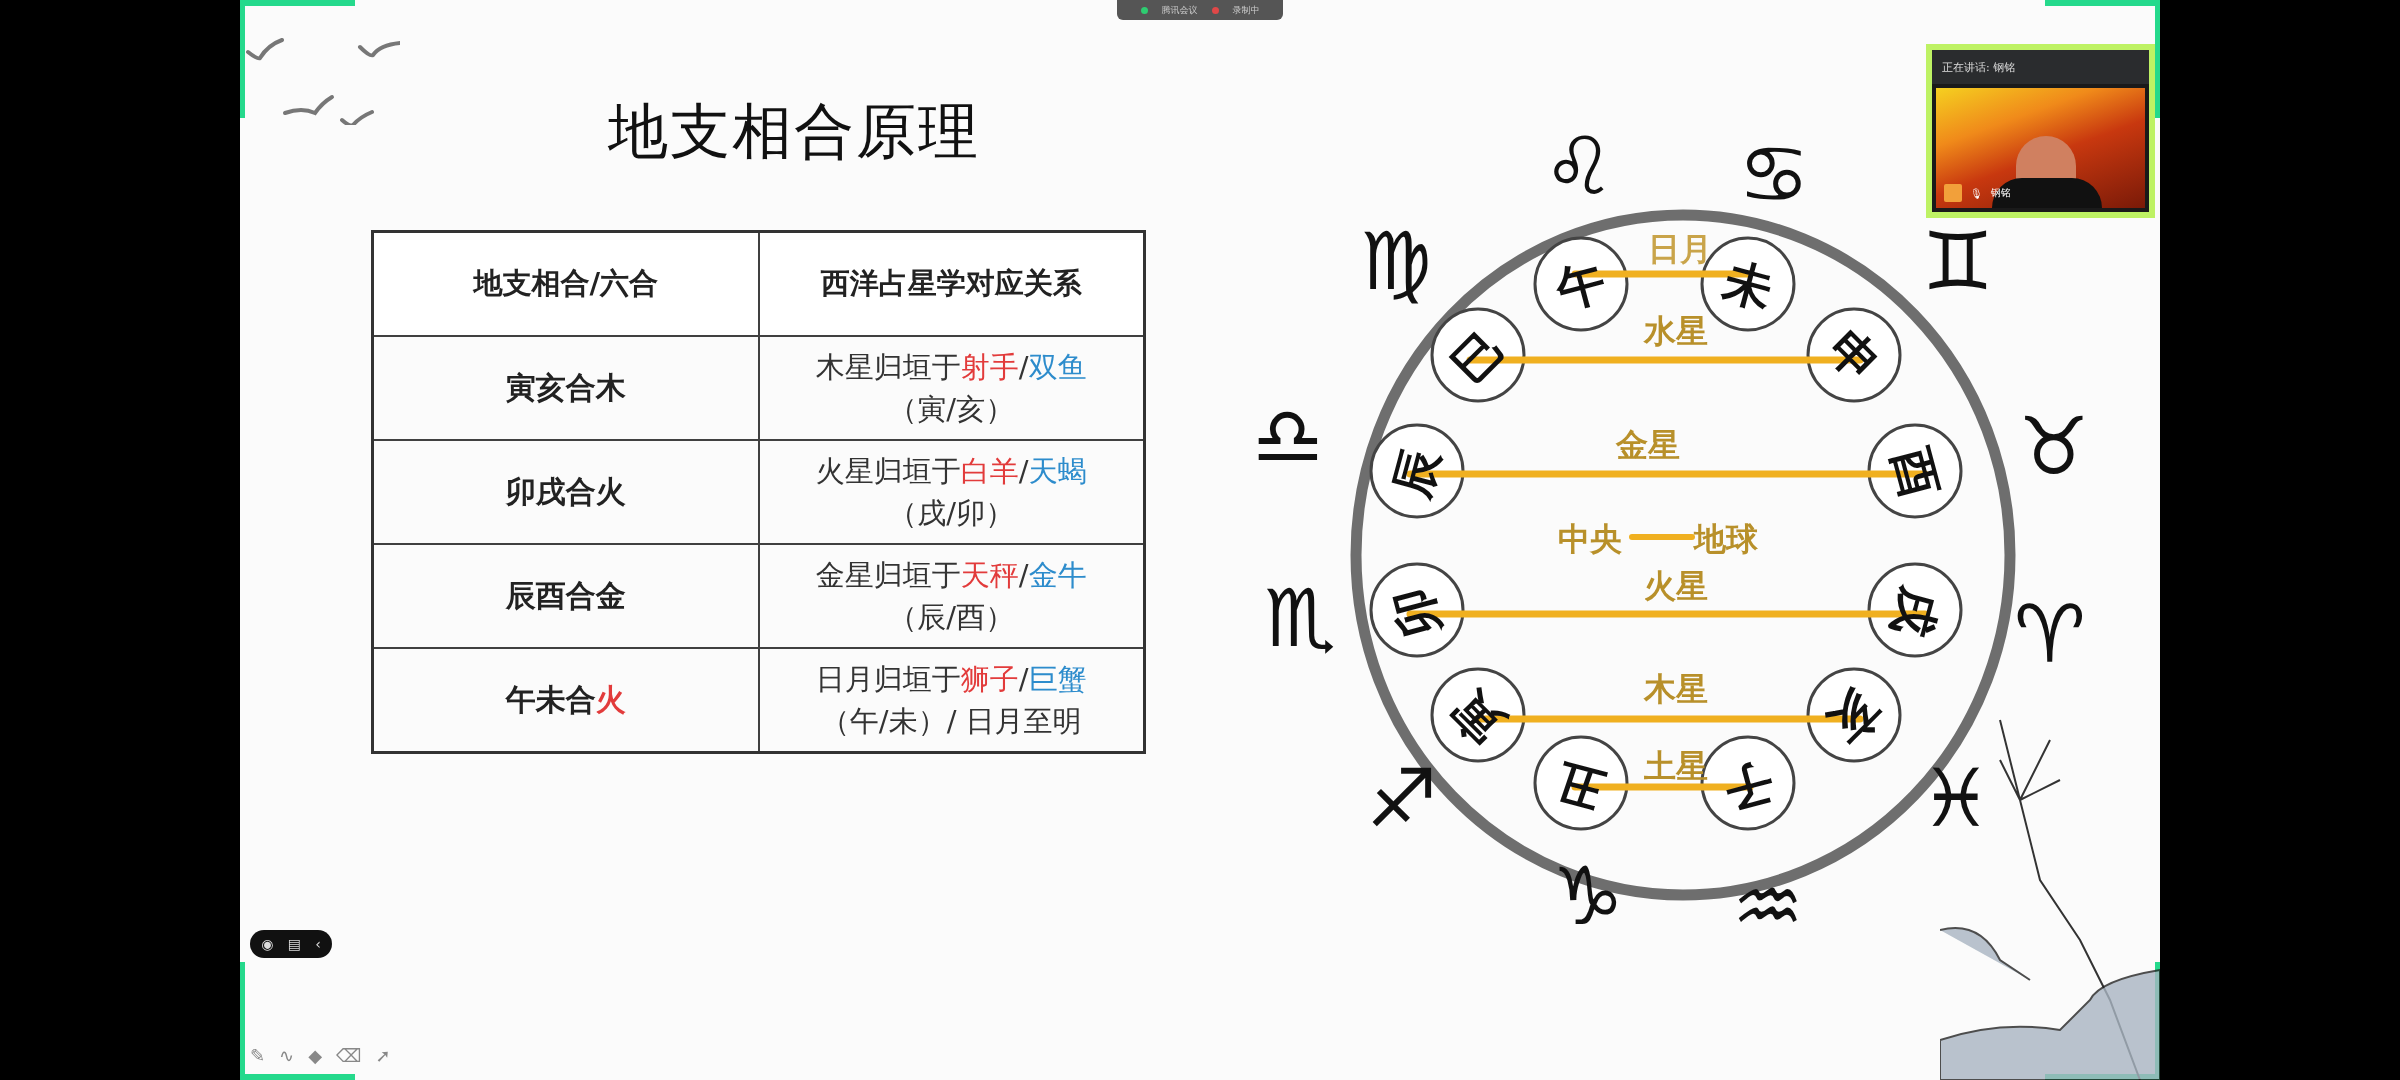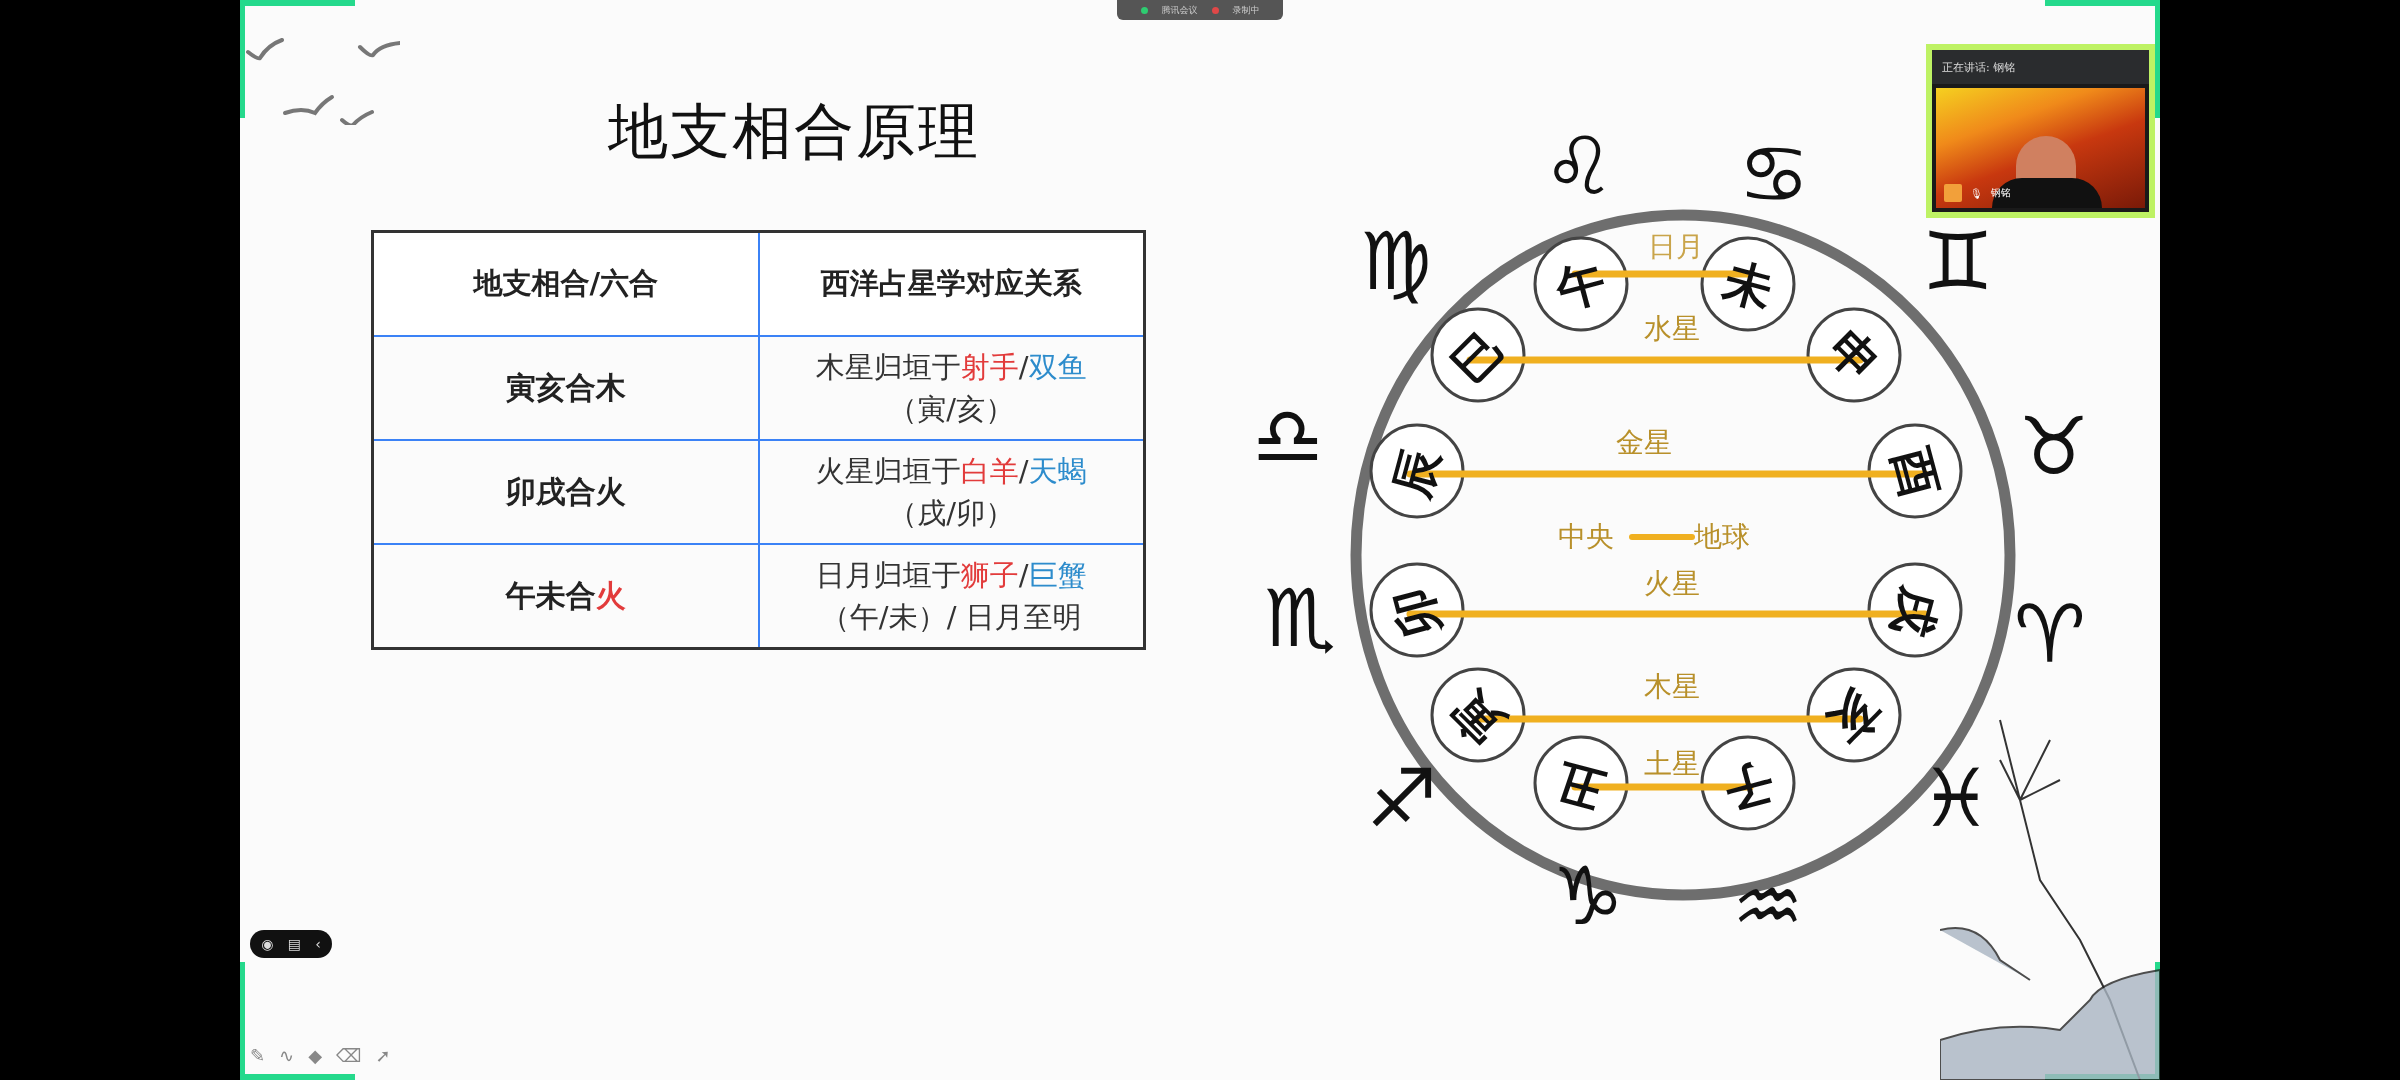--- a/index.html
+++ b/index.html
@@ -13,21 +13,21 @@
   .green-frame-tr-v { position:absolute; right:0; top:0; width:5px; height:118px; background:#25d98c; }
   .green-frame-br-h { position:absolute; right:0; bottom:0; width:115px; height:6px; background:#25d98c; }
   .green-frame-br-v { position:absolute; right:0; bottom:0; width:5px; height:118px; background:#25d98c; }
 
   .top-pill { position:absolute; left:1117px; top:0; width:166px; height:20px; background:#555; border-radius:0 0 6px 6px; display:flex; align-items:center; justify-content:center; gap:14px; font-size:9px; color:#ccc; }
   .top-pill .dot { width:7px; height:7px; border-radius:50%; }
 
   .title { position:absolute; left:568px; top:92px; font-size:60px; color:#111; letter-spacing:2px; font-family:"DejaVu Sans", sans-serif; }
 
   table.rel { position:absolute; left:371px; top:230px; border-collapse:collapse; border:3px solid #333; font-family:"DejaVu Sans", sans-serif; }
-  table.rel td, table.rel th { border:2px solid #3b82f6; text-align:center; vertical-align:middle; }
+  table.rel td, table.rel th { border:2px solid #404040; text-align:center; vertical-align:middle; }
   table.rel th { height:100px; font-size:29px; font-weight:bold; color:#222; background:#fff; }
   table.rel td { height:100px; }
   table.rel col.c1 { width:386px; }
   table.rel col.c2 { width:386px; }
   .combo { font-size:30px; font-weight:bold; color:#222; }
   .desc { font-size:29px; line-height:42px; color:#333; }
   .red { color:#e23b3b; }
   .blue { color:#2d8ccc; }
 
   .video { position:absolute; left:1926px; top:44px; width:217px; height:162px; background:#1a1a1a; border:6px solid #bef264; }
@@ -84,20 +84,27 @@
       <td class="desc">
         <div><span>木星归垣于</span><span class="red">射手</span><span>/</span><span class="blue">双鱼</span></div>
         <div>（寅/亥）</div>
       </td>
     </tr>
     <tr>
       <td class="combo"><span>卯戌合</span><span>火</span></td>
       <td class="desc">
         <div><span>火星归垣于</span><span class="red">白羊</span><span>/</span><span class="blue">天蝎</span></div>
         <div>（戌/卯）</div>
+      </td>
+    </tr>
+    <tr>
+      <td class="combo"><span>辰酉合</span><span>金</span></td>
+      <td class="desc">
+        <div><span>金星归垣于</span><span class="red">天秤</span><span>/</span><span class="blue">金牛</span></div>
+        <div>（辰/酉）</div>
       </td>
     </tr>
     <tr>
       <td class="combo"><span>午未合</span><span class="red">火</span></td>
       <td class="desc">
         <div><span>日月归垣于</span><span class="red">狮子</span><span>/</span><span class="blue">巨蟹</span></div>
         <div>（午/未）/ 日月至明</div>
       </td>
     </tr>
   </tbody>
@@ -141,21 +148,21 @@
     <span style="position:absolute;left:1153px;top:441px;transform:rotate(-75deg)">辰</span>
     <span style="position:absolute;left:1651px;top:441px;transform:rotate(75deg)">酉</span>
     <span style="position:absolute;left:1153px;top:580px;transform:rotate(-105deg)">卯</span>
     <span style="position:absolute;left:1651px;top:580px;transform:rotate(105deg)">戌</span>
     <span style="position:absolute;left:1214px;top:685px;transform:rotate(-135deg)">寅</span>
     <span style="position:absolute;left:1590px;top:685px;transform:rotate(135deg)">亥</span>
     <span style="position:absolute;left:1317px;top:753px;transform:rotate(-165deg)">丑</span>
     <span style="position:absolute;left:1484px;top:753px;transform:rotate(165deg)">子</span>
   </div>
 
-  <div style="position:absolute;left:0;top:0;width:2156px;height:1080px;font-size:28px;color:#b8902a;font-weight:normal;">
+  <div style="position:absolute;left:0;top:0;width:2156px;height:1080px;font-size:32px;color:#b8902a;font-weight:bold;">
     <span style="position:absolute;left:1408px;top:228px;color:#c9a44a;">日月</span>
     <span style="position:absolute;left:1404px;top:310px;">水星</span>
     <span style="position:absolute;left:1376px;top:424px;">金星</span>
     <span style="position:absolute;left:1318px;top:518px;">中央</span>
     <span style="position:absolute;left:1454px;top:518px;">地球</span>
     <span style="position:absolute;left:1404px;top:565px;">火星</span>
     <span style="position:absolute;left:1404px;top:668px;">木星</span>
     <span style="position:absolute;left:1404px;top:745px;">土星</span>
   </div>
 

